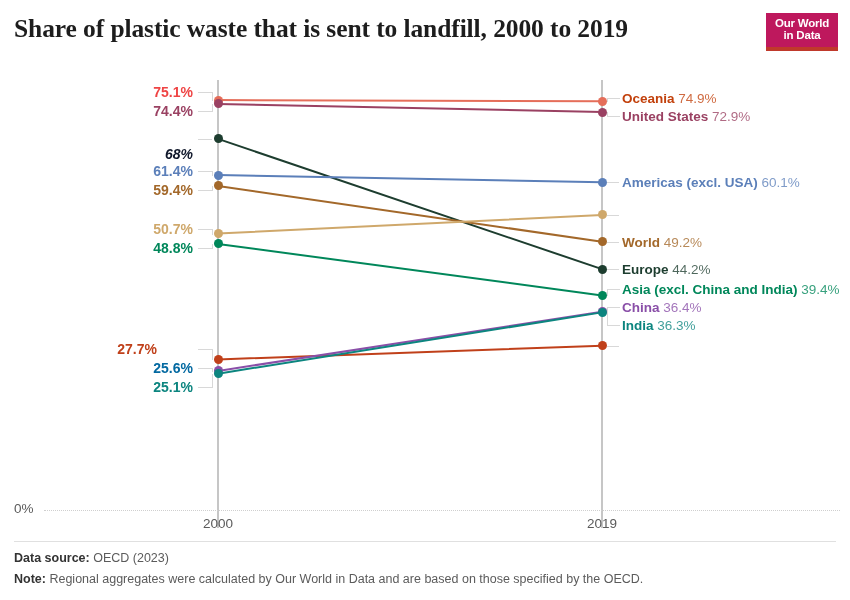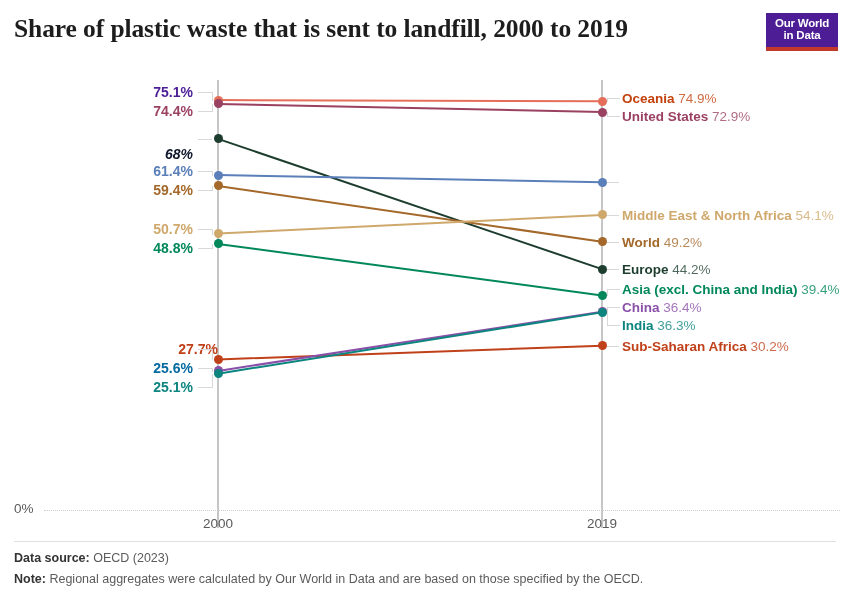--- a/index.html
+++ b/index.html
@@ -32,21 +32,21 @@
     letter-spacing: -0.1px;
     color: #1d1d1d;
     white-space: nowrap;
   }
   #owid-logo {
     position: absolute;
     right: 12px;
     top: 13px;
     width: 72px;
     height: 38px;
-    background: #4c1d95;
+    background: #be185d;
     border-bottom: 4px solid #c0392b;
     box-sizing: border-box;
     display: flex;
     flex-direction: column;
     align-items: center;
     justify-content: center;
     line-height: 1.02;
   }
   #owid-logo span {
     color: #ffffff;
@@ -217,58 +217,57 @@
       <div class="dot" style="left: 218px; top: 233.57px; background: rgb(207, 168, 107);"></div>
       <div class="dot" style="left: 602px; top: 214.965px; background: rgb(207, 168, 107);"></div>
       <div class="dot" style="left: 218px; top: 243.966px; background: rgb(0, 135, 90);"></div>
       <div class="dot" style="left: 602px; top: 295.403px; background: rgb(0, 135, 90);"></div>
       <div class="dot" style="left: 218px; top: 359.426px; background: rgb(192, 64, 26);"></div>
       <div class="dot" style="left: 602px; top: 345.746px; background: rgb(192, 64, 26);"></div>
       <div class="dot" style="left: 218px; top: 370.917px; background: rgb(138, 79, 168);"></div>
       <div class="dot" style="left: 602px; top: 311.819px; background: rgb(138, 79, 168);"></div>
       <div class="dot" style="left: 218px; top: 373.653px; background: rgb(12, 133, 127);"></div>
       <div class="dot" style="left: 602px; top: 312.366px; background: rgb(12, 133, 127);"></div>
-      <div class="left-val" style="top: 92.468px; right: 657px; color: #4c1d95;">75.1%</div>
+      <div class="left-val" style="top: 92.468px; right: 657px; color: #ef4444;">75.1%</div>
       <div class="connector" style="left: 198px; top: 92.468px; width: 14px; height: 7.5848px; border-top-width: 1px; border-right-width: 1px;"></div>
       <div class="left-val" style="top: 111.468px; right: 657px; color: rgb(154, 65, 98);">74.4%</div>
       <div class="connector" style="left: 198px; top: 103.883px; width: 14px; height: 7.5848px; border-bottom-width: 1px; border-right-width: 1px;"></div>
       <div class="left-val" style="top: 154px; right: 657px; color: #0f172a; font-style: italic;">68%</div>
       <div class="connector" style="left: 198px; top: 138.904px; width: 14px; height: 0px; border-top-width: 1px;"></div>
       <div class="left-val" style="top: 170.991px; right: 657px; color: rgb(91, 127, 185);">61.4%</div>
       <div class="connector" style="left: 198px; top: 170.991px; width: 14px; height: 4.028px; border-top-width: 1px; border-right-width: 1px;"></div>
       <div class="left-val" style="top: 189.991px; right: 657px; color: rgb(163, 104, 42);">59.4%</div>
       <div class="connector" style="left: 198px; top: 185.963px; width: 14px; height: 4.028px; border-bottom-width: 1px; border-right-width: 1px;"></div>
       <div class="left-val" style="top: 229.268px; right: 657px; color: rgb(207, 168, 107);">50.7%</div>
       <div class="connector" style="left: 198px; top: 229.268px; width: 14px; height: 4.3016px; border-top-width: 1px; border-right-width: 1px;"></div>
       <div class="left-val" style="top: 248.268px; right: 657px; color: rgb(0, 135, 90);">48.8%</div>
       <div class="connector" style="left: 198px; top: 243.966px; width: 14px; height: 4.3016px; border-bottom-width: 1px; border-right-width: 1px;"></div>
-      <div class="left-val" style="top: 349.005px; right: 632px; color: rgb(192, 64, 26); margin-left: 6px;">27.7%</div>
+      <div class="left-val" style="top: 349.005px; right: 693px; color: rgb(192, 64, 26); margin-left: 6px;">27.7%</div>
       <div class="connector" style="left: 198px; top: 349.005px; width: 14px; height: 10.4207px; border-top-width: 1px; border-right-width: 1px;"></div>
       <div class="left-val" style="top: 367.995px; right: 657px; color: #0369a1;">25.6%</div>
       <div class="connector" style="left: 198px; top: 367.995px; width: 14px; height: 2.92166px; border-top-width: 1px; border-right-width: 1px;"></div>
       <div class="left-val" style="top: 386.995px; right: 657px; color: rgb(12, 133, 127);">25.1%</div>
       <div class="connector" style="left: 198px; top: 373.653px; width: 14px; height: 13.3423px; border-bottom-width: 1px; border-right-width: 1px;"></div>
       <div class="right-lab" style="top: 97.6192px; left: 622px; color: #c2410c; text-align: right;"><b>Oceania</b><i> 74.9%</i></div>
       <div class="connector" style="left: 607px; width: 12px; border-top-width: 1px; border-left-width: 1px; top: 97.6192px; height: 3.528px;"></div>
       <div class="right-lab" style="top: 115.619px; left: 622px; color: rgb(154, 65, 98);"><b>United States</b><i> 72.9%</i></div>
       <div class="connector" style="left: 607px; width: 12px; border-bottom-width: 1px; border-left-width: 1px; top: 112.091px; height: 3.528px;"></div>
+      <div class="right-lab" style="top: 182.133px; left: 622px; color: rgb(91, 127, 185);"><b>Americas (excl. USA)</b><i> 60.1%</i></div>
       <div class="connector" style="left: 607px; width: 12px; border-top-width: 1px; height: 0px; top: 182.133px;"></div>
-      <div class="right-lab" style="top: 214.965px; left: 622px; color: rgb(207, 168, 107);"><b>Middle East &amp; North Africa</b><i> 54.1%</i></div>
       <div class="connector" style="left: 607px; width: 12px; border-top-width: 1px; height: 0px; top: 214.965px;"></div>
       <div class="right-lab" style="top: 241.778px; left: 622px; color: rgb(163, 104, 42);"><b>World</b><i> 49.2%</i></div>
       <div class="connector" style="left: 607px; width: 12px; border-top-width: 1px; height: 0px; top: 241.778px;"></div>
       <div class="right-lab" style="top: 269.138px; left: 622px; color: rgb(29, 61, 47);"><b>Europe</b><i> 44.2%</i></div>
       <div class="connector" style="left: 607px; width: 12px; border-top-width: 1px; height: 0px; top: 269.138px;"></div>
       <div class="right-lab" style="top: 288.536px; left: 622px; color: rgb(0, 135, 90);"><b>Asia (excl. China and India)</b><i> 39.4%</i></div>
       <div class="connector" style="left: 607px; width: 12px; border-top-width: 1px; border-left-width: 1px; top: 288.536px; height: 6.86766px;"></div>
       <div class="right-lab" style="top: 306.527px; left: 622px; color: rgb(138, 79, 168);"><b>China</b><i> 36.4%</i></div>
       <div class="connector" style="left: 607px; width: 12px; border-top-width: 1px; border-left-width: 1px; top: 306.527px; height: 5.29257px;"></div>
       <div class="right-lab" style="top: 324.527px; left: 622px; color: rgb(12, 133, 127);"><b>India</b><i> 36.3%</i></div>
       <div class="connector" style="left: 607px; width: 12px; border-bottom-width: 1px; border-left-width: 1px; top: 312.366px; height: 12.1602px;"></div>
-      <div class="right-lab" style="top: 345.746px; left: 622px; color: rgb(192, 64, 26);"><b>Sub-Saharan Africa</b><i> 30.2%</i></div>
       <div class="connector" style="left: 607px; width: 12px; border-top-width: 1px; height: 0px; top: 345.746px;"></div>
     </div>
 </div>
 
 <div id="footer-rule"></div>
 <div id="footer">
   <div class="row">
     <span class="lbl">Data source:</span><span> OECD (2023)</span>
   </div>
   <div class="row">

